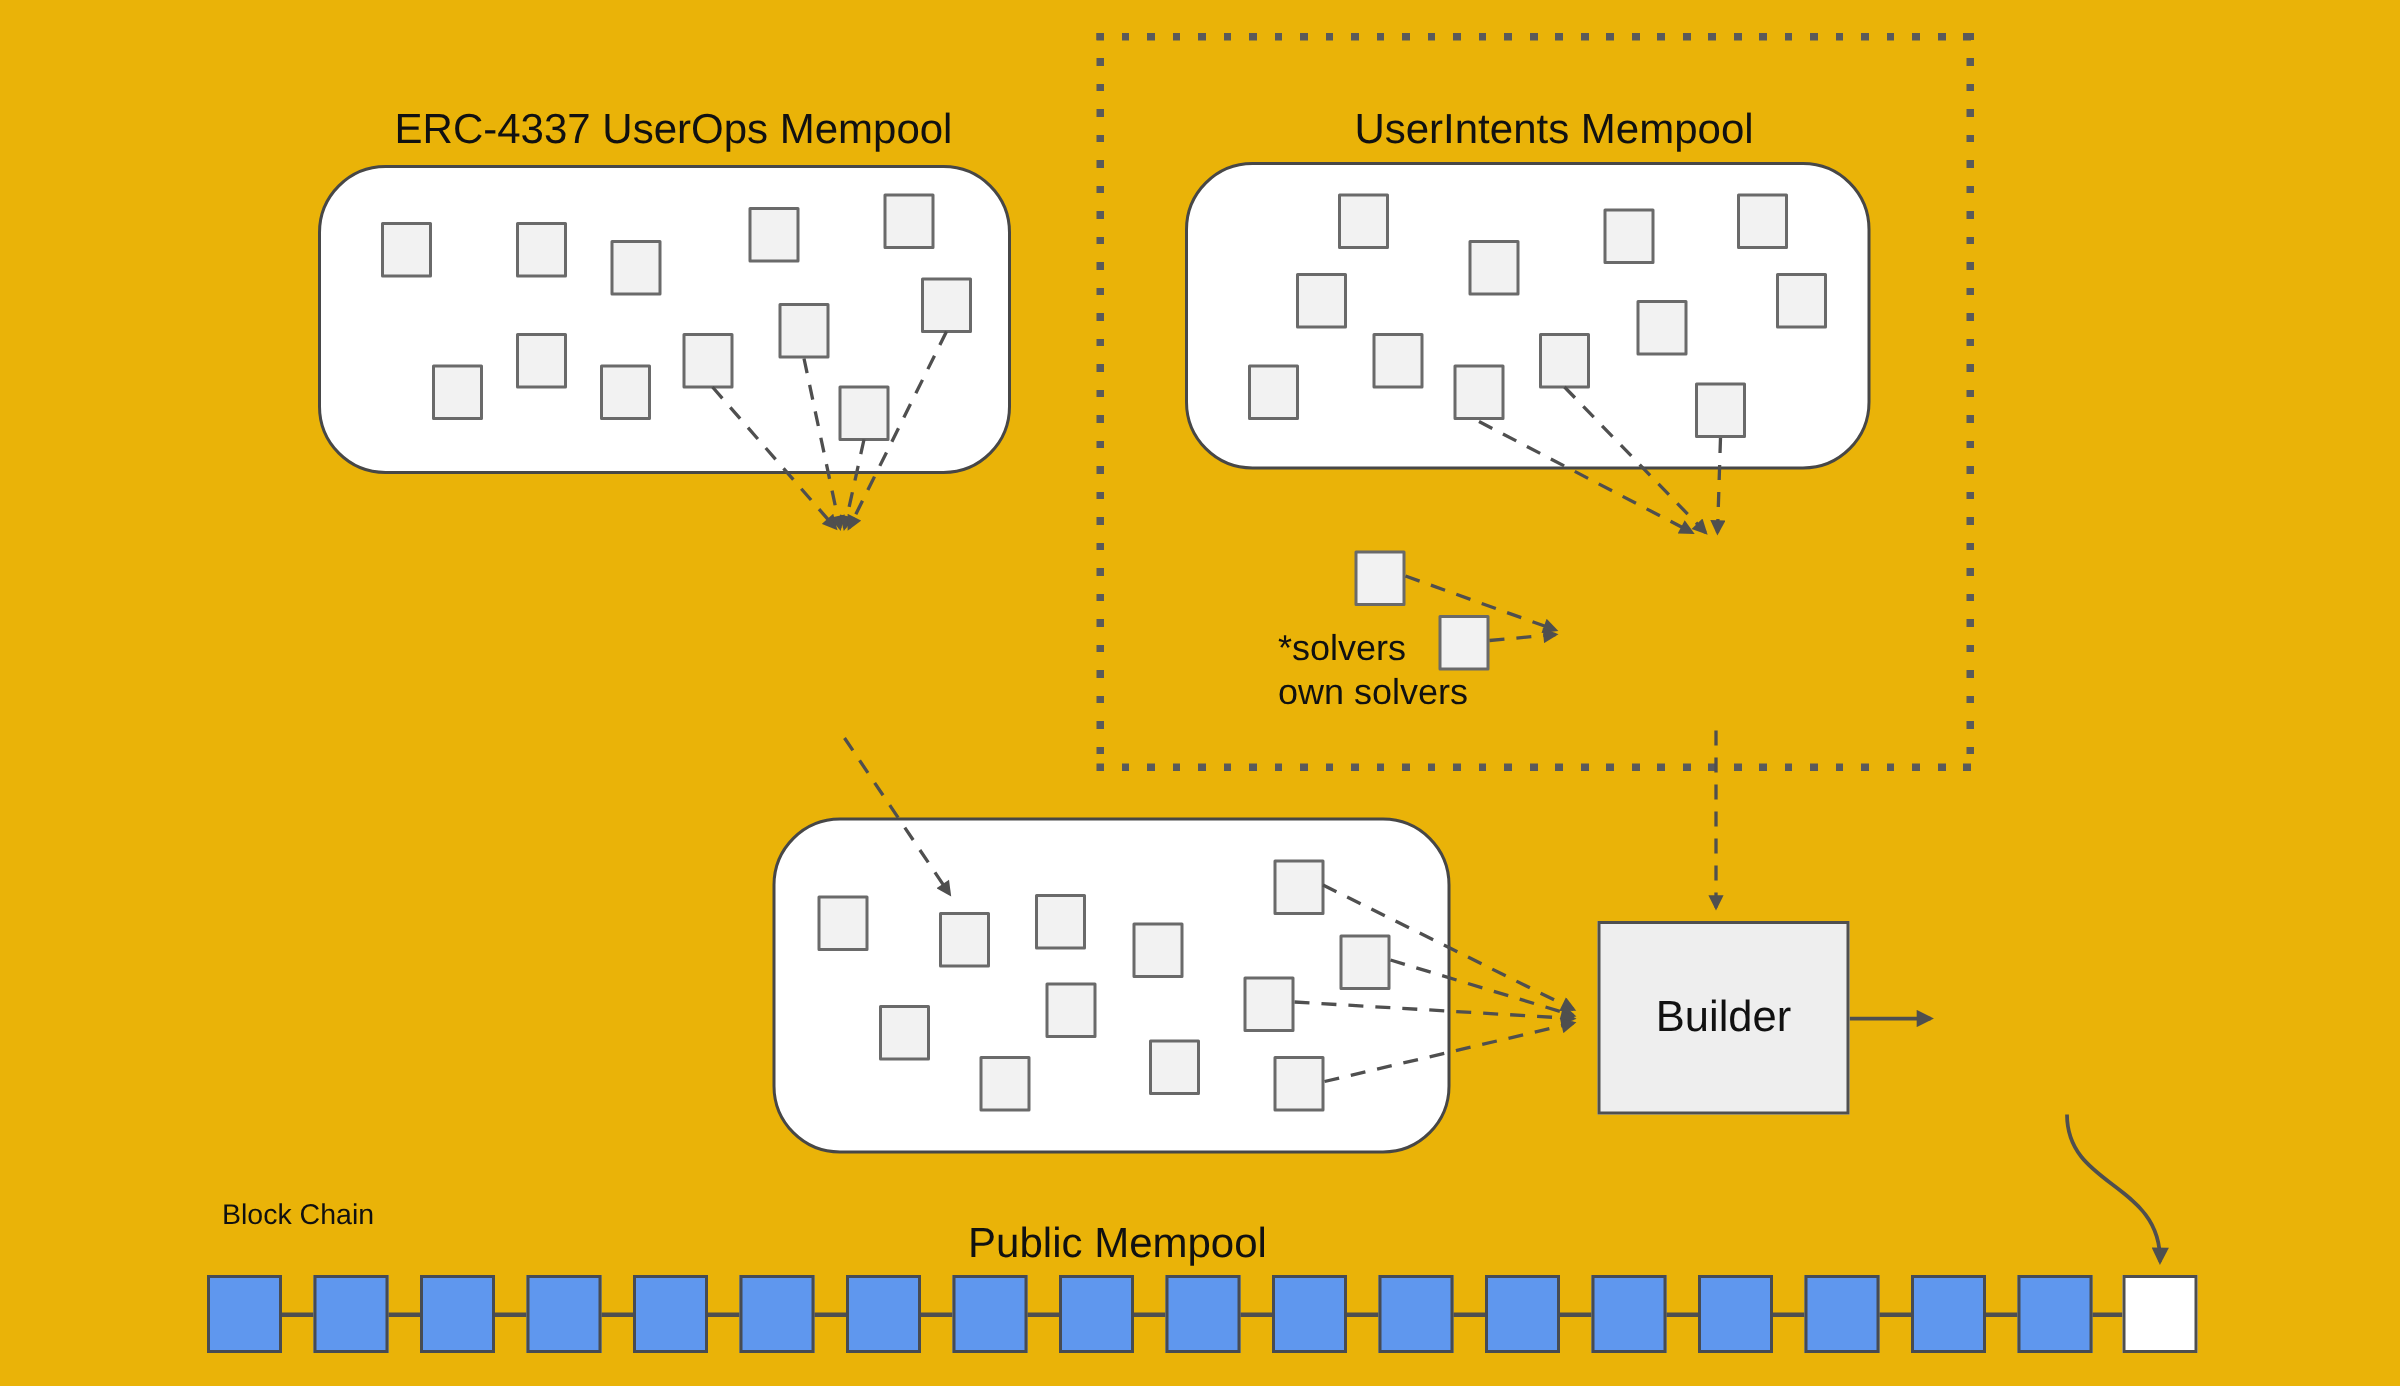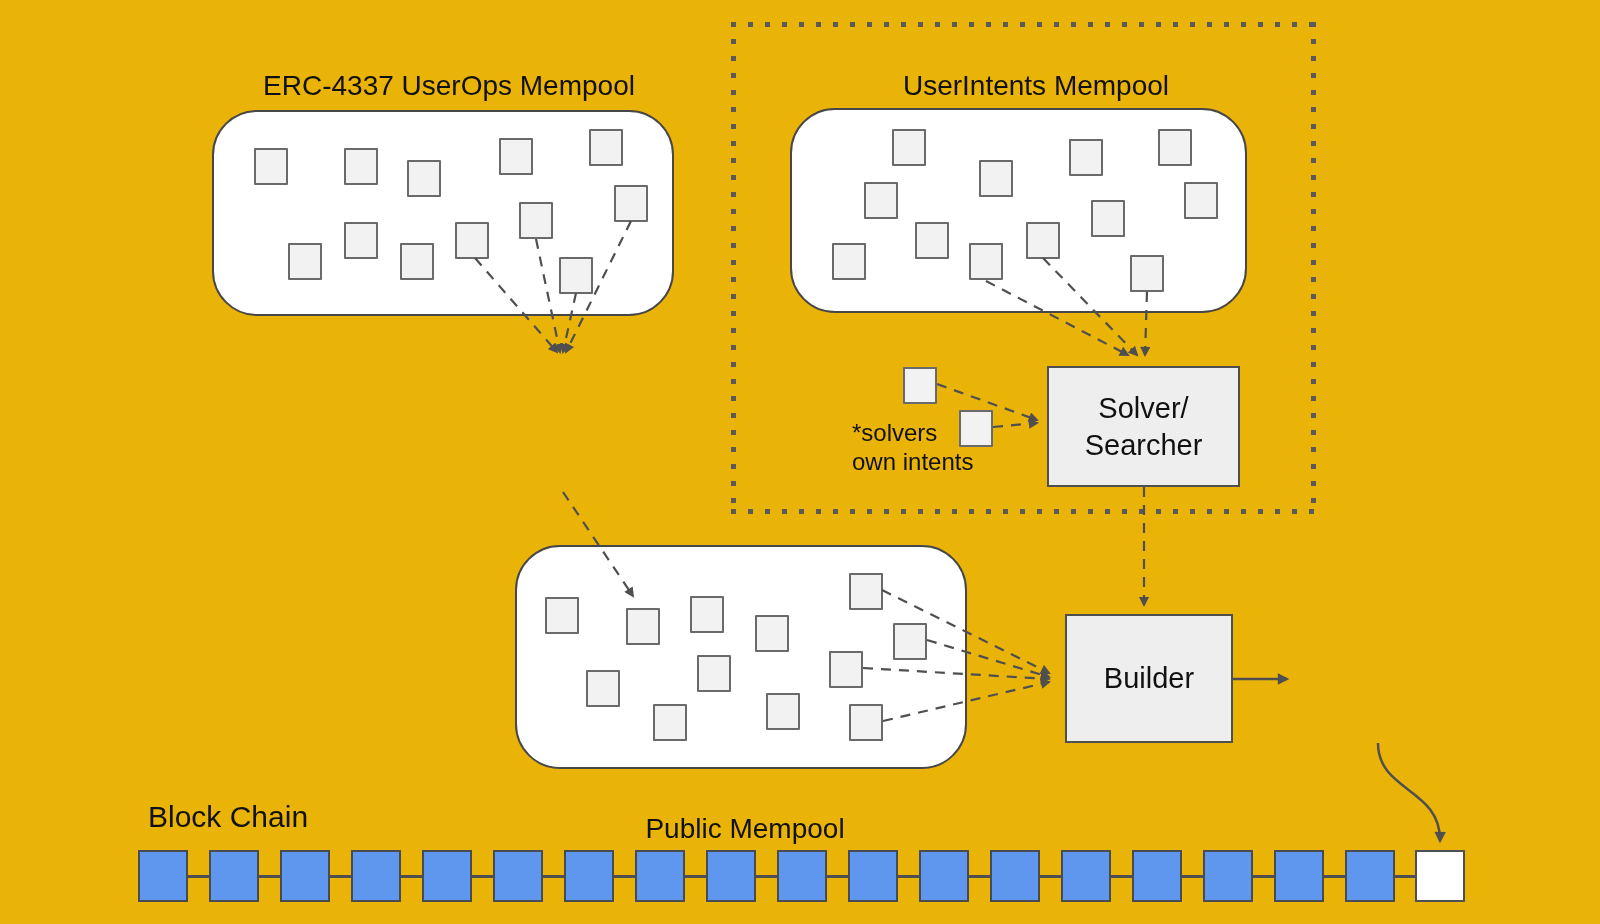--- a/index.html
+++ b/index.html
@@ -27,21 +27,21 @@
   .pbox{position:absolute;background:var(--boxfill);border:2.5px solid var(--boxborder);
         box-sizing:border-box;display:flex;flex-direction:column;align-items:center;justify-content:center;
         font-size:29px;color:var(--text);line-height:37px;text-align:center;}
   #arrow-layer{position:absolute;left:0;top:0;}
   .dash-line{stroke:var(--line);stroke-width:2.2;stroke-dasharray:10 8;fill:none;}
   .solid-line{stroke:var(--line);stroke-width:2.5;fill:none;}
   .block{position:absolute;width:50px;height:52px;box-sizing:border-box;
          background:var(--blue);border:2.5px solid var(--blockborder);}
   .block.new{background:#ffffff;border-color:#4f4f4f;}
   .conn{position:absolute;height:3px;background:#4f4f4f;}
-  #blockchain-label{position:absolute;left:148px;top:800px;font-size:30px;color:var(--text);}
+  #blockchain-label{position:absolute;left:148px;top:800px;font-size:19px;color:var(--text);}
   #solvers-note{position:absolute;left:852px;top:418px;font-size:24px;color:var(--text);line-height:29px;}
   #erc-mempool{left:212px;top:110px;width:462px;height:206px;}
   #ui-mempool{left:790px;top:108px;width:457px;height:205px;}
   #public-mempool{left:515px;top:545px;width:452px;height:224px;}
   #dotted{left:731px;top:22px;width:585px;height:492px;}
   #erc-title{left:449px;top:70px;}
   #ui-title{left:1036px;top:70px;}
   #public-title{left:745px;top:773px;margin-top:40px;}
   #bundler{left:466px;top:370px;width:194px;height:122px;}
   #solver{left:1047px;top:366px;width:193px;height:121px;}
@@ -124,31 +124,27 @@
         <line x1="882" y1="590" x2="1049" y2="673" class="dash-line" marker-end="url(#ah)"></line>
         <line x1="927" y1="640" x2="1049" y2="677" class="dash-line" marker-end="url(#ah)"></line>
         <line x1="863" y1="668" x2="1049" y2="679" class="dash-line" marker-end="url(#ah)"></line>
         <line x1="883" y1="721" x2="1049" y2="682" class="dash-line" marker-end="url(#ah)"></line>
         <line x1="1144" y1="487" x2="1144" y2="605" class="dash-line" marker-end="url(#ah)"></line>
         <line x1="1233" y1="679" x2="1287" y2="679" class="solid-line" marker-end="url(#ah)"></line>
         <path d="M1378,743 C1378,792 1441,788 1440,841" class="solid-line" marker-end="url(#ah)"></path>
       </g>
   </svg>
 
-  <div id="solver" class="pbox">
-    <span>Solver/</span>
-    <span>Searcher</span>
-  </div>
   <div id="builder" class="pbox">
     <span>Builder</span>
   </div>
 
   <div id="solvers-note">
     <div>*solvers</div>
-    <div>own intents</div>
+    <div>own solvers</div>
   </div>
 
   <div id="blockchain-label">Block Chain</div>
   <div id="blocks-layer">
       <div class="block" style="left: 138px; top: 850px; width: 50px; height: 52px;"></div>
       <div class="conn" style="left: 188px; top: 875px; width: 21px;"></div>
       <div class="block" style="left: 209px; top: 850px; width: 50px; height: 52px;"></div>
       <div class="conn" style="left: 259px; top: 875px; width: 21px;"></div>
       <div class="block" style="left: 280px; top: 850px; width: 50px; height: 52px;"></div>
       <div class="conn" style="left: 330px; top: 875px; width: 21px;"></div>

